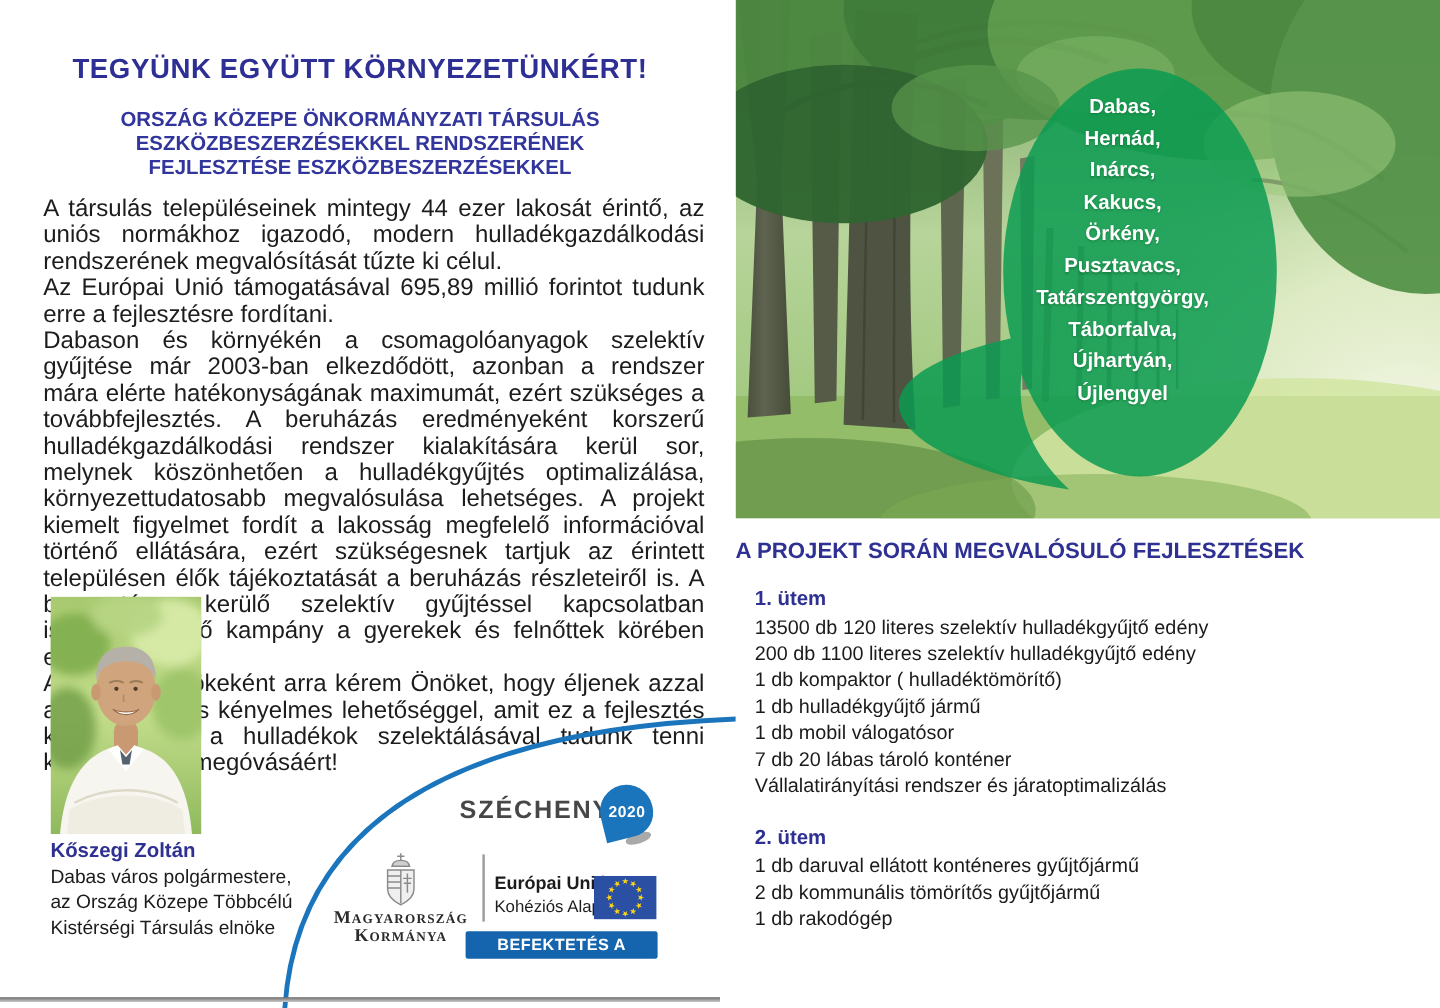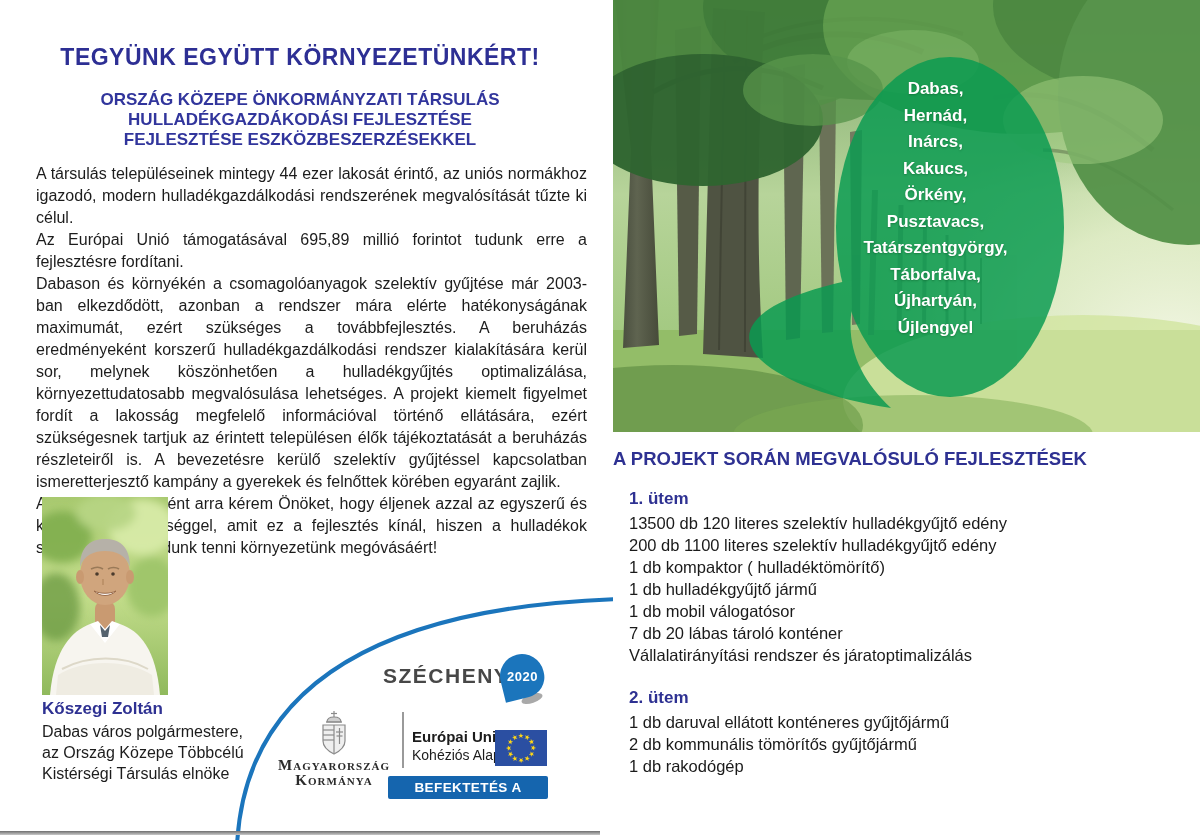--- a/index.html
+++ b/index.html
@@ -7,21 +7,21 @@
   body { font-family:"Liberation Sans","DejaVu Sans",sans-serif; }
   .canvas { position:relative; width:1200px; height:840px; background:#fff; overflow:hidden; }
 
   
   .page-left { position:absolute; left:0; top:0; width:600px; height:596px; }
   .page-title { position:absolute; left:0; top:44px; width:600px; text-align:center;
     font-size:23px; font-weight:bold; letter-spacing:.5px; color:#2d2f94; }
   .page-subtitle { position:absolute; left:0; top:90px; width:600px; text-align:center;
     font-size:17px; font-weight:bold; color:#31359c; line-height:20px; }
   .page-subtitle span { display:block; }
-  .intro { position:absolute; left:36px; top:163px; width:551px; font-size:16px;
+  .intro { position:absolute; left:36px; top:163px; width:551px; font-size:20px;
     line-height:22px; color:#1c1c1c; text-align:justify; }
   .intro p { margin:0; }
 
   .portrait { position:absolute; left:42px; top:497px; width:126px; height:198px; overflow:hidden; }
   .portrait svg { display:block; width:100%; height:100%; }
   .sig-name { position:absolute; left:42px; top:699px; font-size:17px; font-weight:bold; color:#2e3192; }
   .sig-role { position:absolute; left:42px; top:721px; font-size:16px; color:#1c1c1c; line-height:21px; }
   .sig-role span { display:block; }
 
   .arc-svg { position:absolute; left:0; top:0; width:613px; height:840px; pointer-events:none; }
@@ -88,21 +88,21 @@
 <body>
 
 <div class="canvas">
 
   <section class="page-left">
 
     <h1 class="page-title">TEGYÜNK EGYÜTT KÖRNYEZETÜNKÉRT!</h1>
 
     <h2 class="page-subtitle">
       <span>ORSZÁG KÖZEPE ÖNKORMÁNYZATI TÁRSULÁS</span>
-      <span>HULLADÉKGAZDÁKODÁSI FEJLESZTÉSE</span>
+      <span>ESZKÖZBESZERZÉSEKKEL RENDSZERÉNEK</span>
       <span>FEJLESZTÉSE ESZKÖZBESZERZÉSEKKEL</span>
     </h2>
 
     <div class="intro">
       <p>A társulás településeinek mintegy 44 ezer lakosát érintő, az uniós normákhoz igazodó, modern hulladékgazdálkodási rendszerének megvalósítását tűzte ki célul.</p>
       <p>Az Európai Unió támogatásával 695,89 millió forintot tudunk erre a fejlesztésre fordítani.</p>
       <p>Dabason és környékén a csomagolóanyagok szelektív gyűjtése már 2003-ban elkezdődött, azonban a rendszer mára elérte hatékonyságának maximumát, ezért szükséges a továbbfejlesztés. A beruházás eredményeként korszerű hulladékgazdálkodási rendszer kialakítására kerül sor, melynek köszönhetően a hulladékgyűjtés optimalizálása, környezettudatosabb megvalósulása lehetséges. A projekt kiemelt figyelmet fordít a lakosság megfelelő információval történő ellátására, ezért szükségesnek tartjuk az érintett településen élők tájékoztatását a beruházás részleteiről is. A bevezetésre kerülő szelektív gyűjtéssel kapcsolatban ismeretterjesztő kampány a gyerekek és felnőttek körében egyaránt zajlik.</p>
       <p>A társulás elnökeként arra kérem Önöket, hogy éljenek azzal az egyszerű és kényelmes lehetőséggel, amit ez a fejlesztés kínál, hiszen a hulladékok szelektálásával tudunk tenni környezetünk megóvásáért!</p>
     </div>
 

